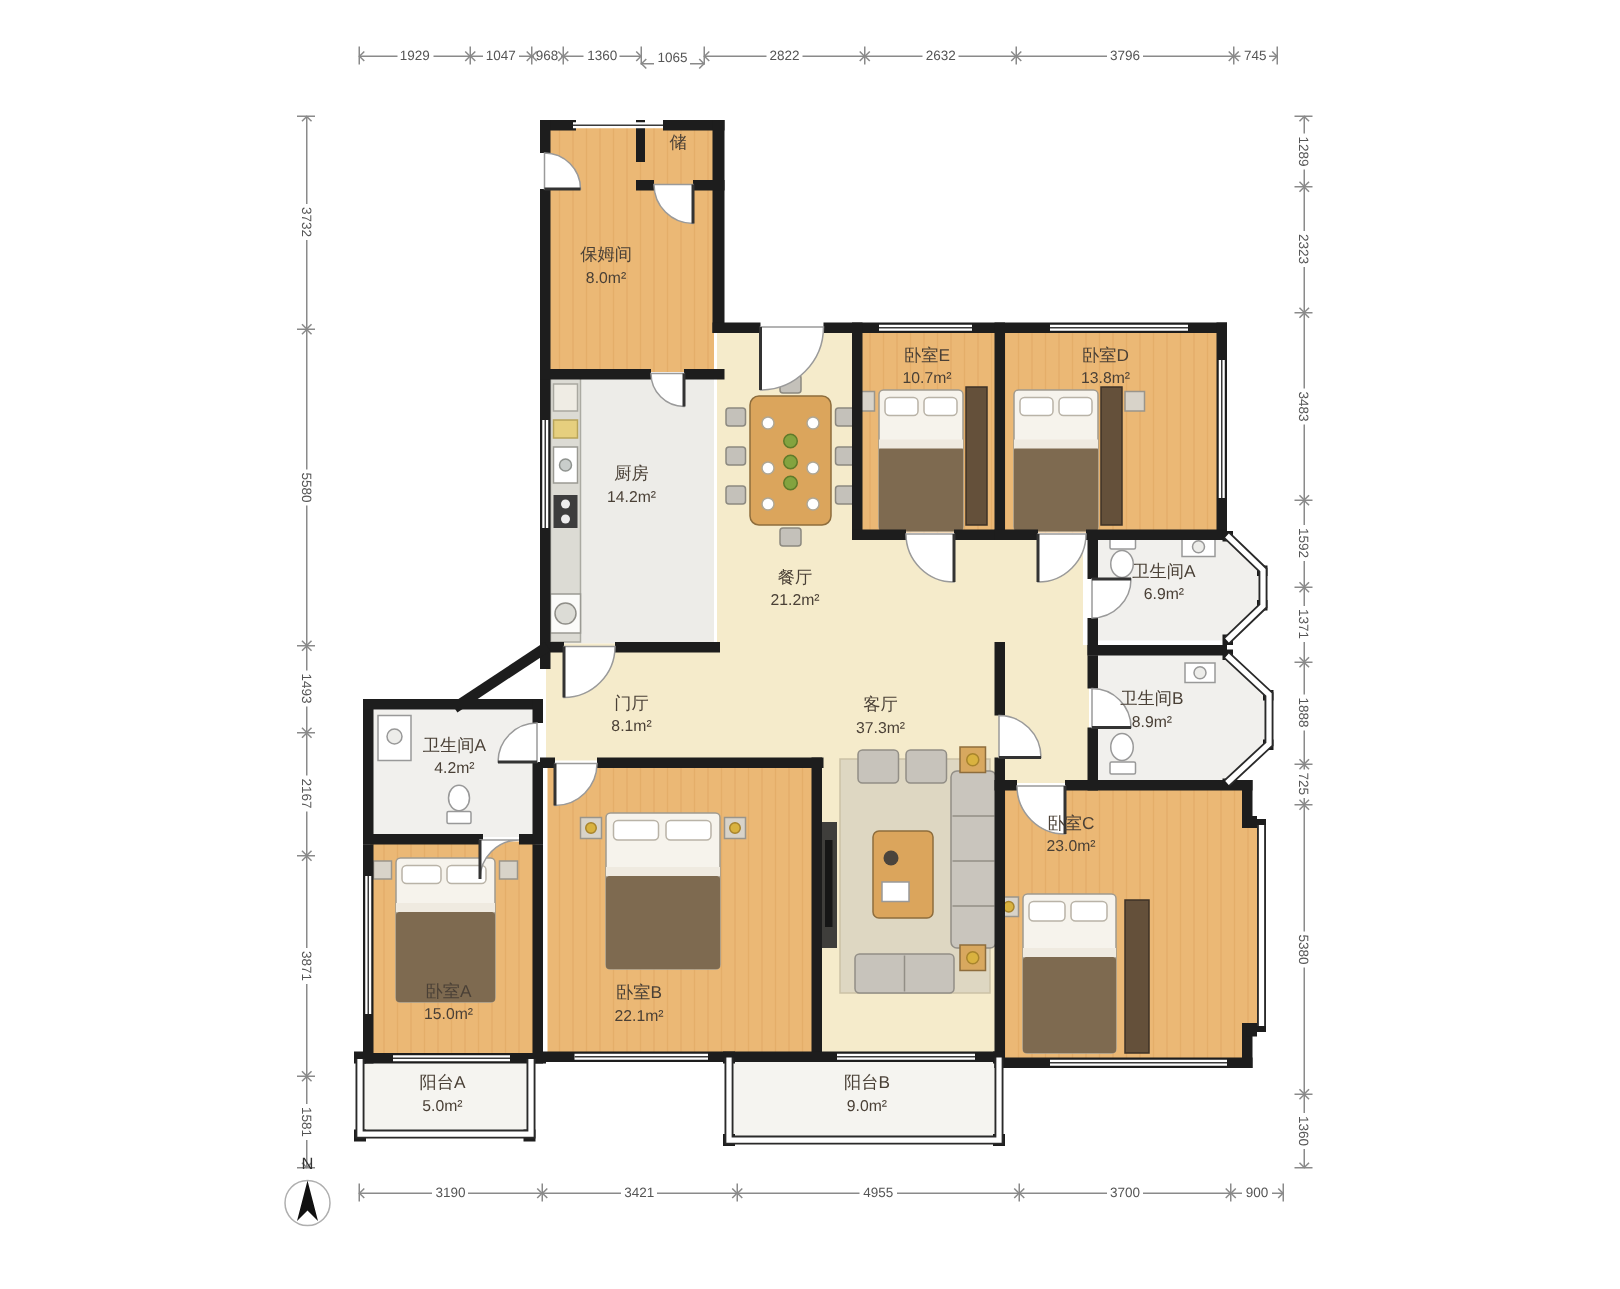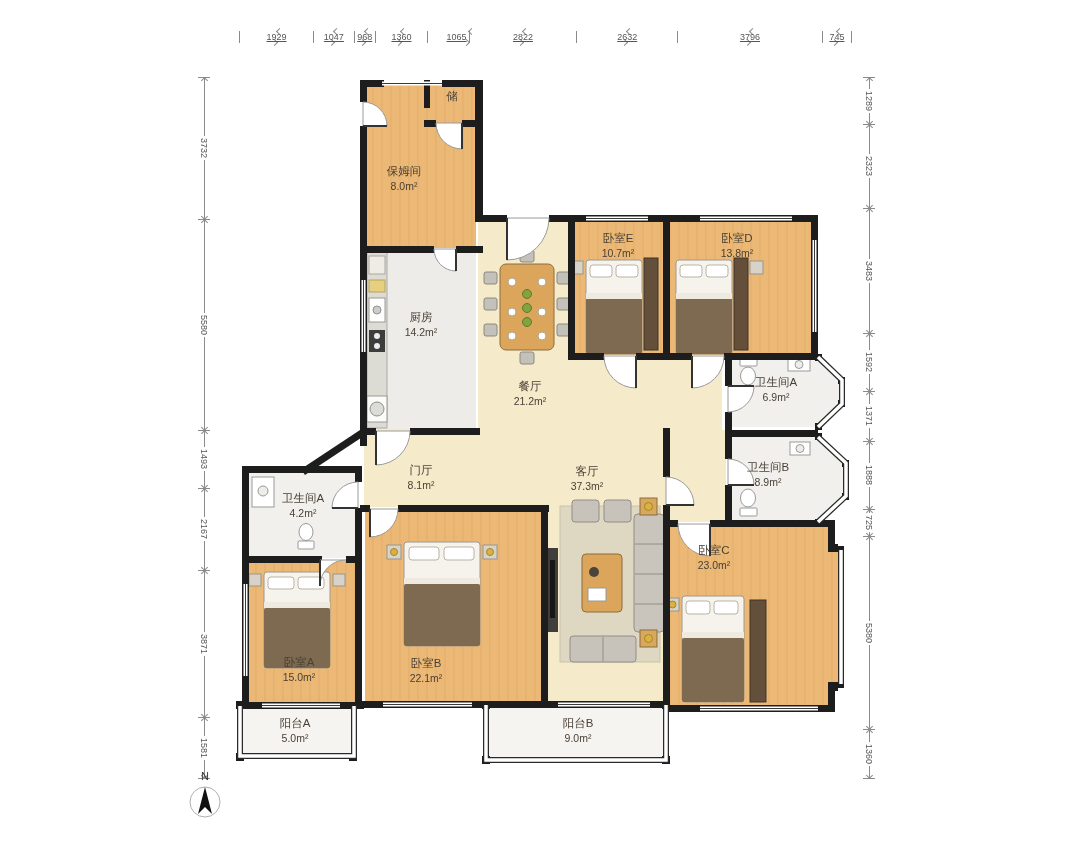--- a/index.html
+++ b/index.html
@@ -11,21 +11,21 @@
   .rlabel{position:absolute;transform:translate(-50%,-50%);display:flex;flex-direction:column;
           align-items:center;color:#4A4036;text-align:center;pointer-events:none;line-height:1.4;}
   .rname{font-size:11.5px;}
   .rarea{font-size:10.5px;}
 
   
   .dim-chain{position:absolute;display:flex;color:#555;font-size:9px;}
   .dim-h{flex-direction:row;height:12px;border-right:1px solid #8a8a8a;}
   .dim-v{flex-direction:column;width:12px;border-bottom:1px solid #8a8a8a;}
   .seg{display:flex;flex-basis:0;min-width:0;min-height:0;position:relative;}
-  .dim-h .seg{flex-direction:column;align-items:center;border-left:1px solid #8a8a8a;height:12px;text-decoration:underline;}
+  .dim-h .seg{flex-direction:row;align-items:center;border-left:1px solid #8a8a8a;height:12px;}
   .dim-v .seg{flex-direction:column;align-items:center;border-top:1px solid #8a8a8a;width:12px;}
   .ln{flex:1;position:relative;min-width:0;min-height:0;}
   .dim-h .ln{height:1px;background:#8a8a8a;}
   .dim-v .ln{width:1px;background:#8a8a8a;}
   .dlbl{white-space:nowrap;padding:0 2px;z-index:2;}
   .dim-v .dlbl{writing-mode:vertical-rl;padding:2px 0;}
   .al::before{content:"";position:absolute;left:0;top:-2px;width:4px;height:4px;
       border-left:1px solid #8a8a8a;border-bottom:1px solid #8a8a8a;transform:rotate(45deg);}
   .ar::after{content:"";position:absolute;right:0;top:-2px;width:4px;height:4px;
       border-right:1px solid #8a8a8a;border-top:1px solid #8a8a8a;transform:rotate(45deg);}
@@ -456,20 +456,47 @@
         <i class="ln al"></i>
         <span class="dlbl">3796</span>
         <i class="ln ar"></i>
       </div>
       <div class="seg" style="flex-grow: 745;">
         <i class="ln al"></i>
         <span class="dlbl">745</span>
         <i class="ln ar"></i>
       </div>
     </div>
+<div class="dim-chain dim-h" style="left:239px;top:789px;width:616px">
+      <div class="seg" style="flex-grow: 3190;">
+        <i class="ln al"></i>
+        <span class="dlbl">3190</span>
+        <i class="ln ar"></i>
+      </div>
+      <div class="seg" style="flex-grow: 3421;">
+        <i class="ln al"></i>
+        <span class="dlbl">3421</span>
+        <i class="ln ar"></i>
+      </div>
+      <div class="seg" style="flex-grow: 4955;">
+        <i class="ln al"></i>
+        <span class="dlbl">4955</span>
+        <i class="ln ar"></i>
+      </div>
+      <div class="seg" style="flex-grow: 3700;">
+        <i class="ln al"></i>
+        <span class="dlbl">3700</span>
+        <i class="ln ar"></i>
+      </div>
+      <div class="seg" style="flex-grow: 900;">
+        <i class="ln al"></i>
+        <span class="dlbl">900</span>
+        <i class="ln ar"></i>
+      </div>
+    </div>
 <div class="dim-chain dim-v" style="left:198px;top:77px;height:701px">
       <div class="seg" style="flex-grow: 3732;">
         <i class="ln au"></i>
         <span class="dlbl">3732</span>
         <i class="ln ad"></i>
       </div>
       <div class="seg" style="flex-grow: 5580;">
         <i class="ln au"></i>
         <span class="dlbl">5580</span>
         <i class="ln ad"></i>

